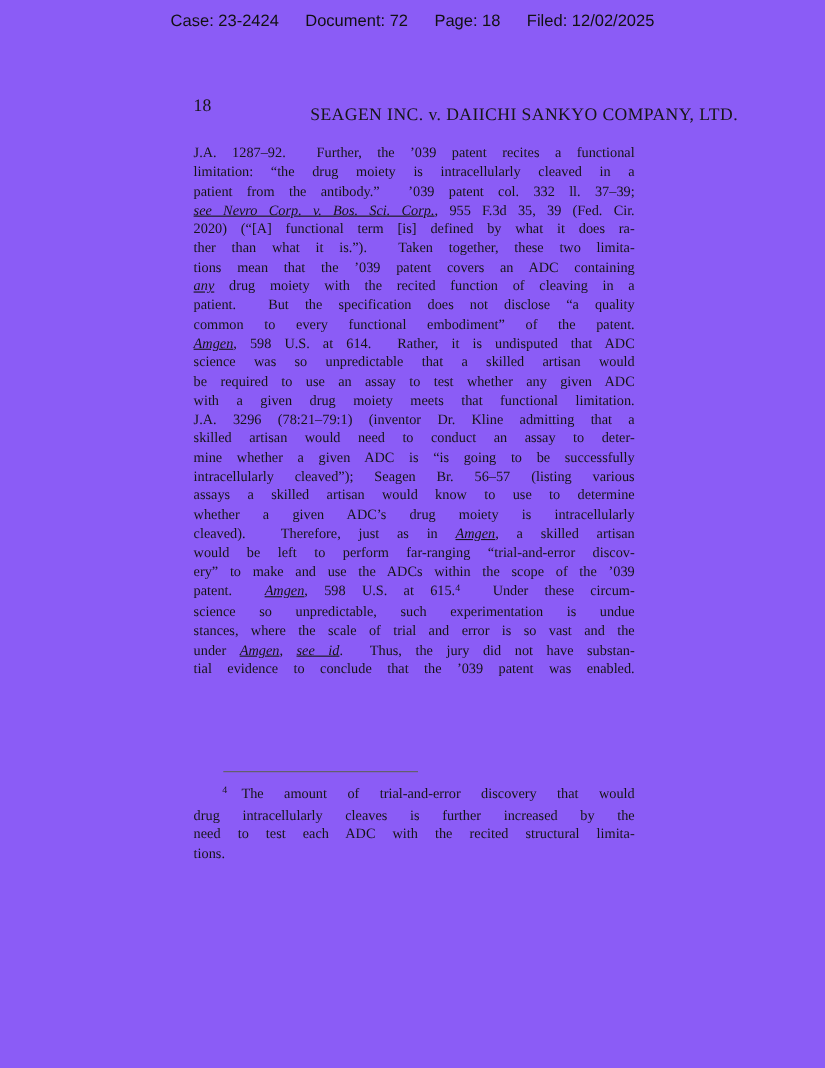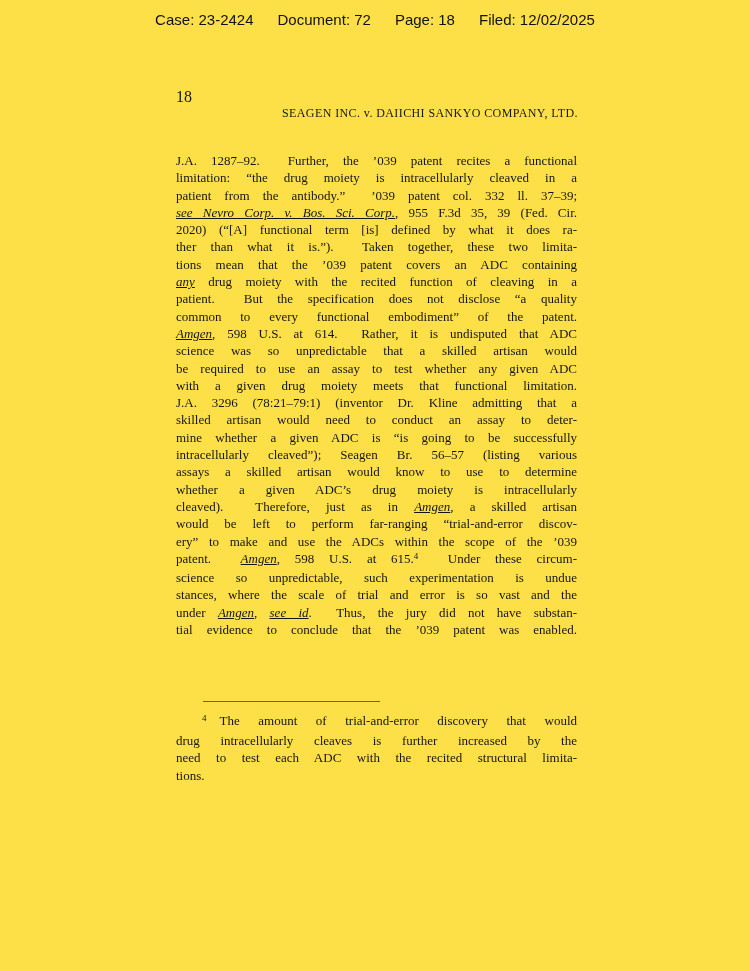--- a/index.html
+++ b/index.html
@@ -1,20 +1,20 @@
 <!DOCTYPE html>
 <html><head>
 <meta charset="utf-8">
 <style>
   html,body{margin:0;padding:0;background:#ffffff;}
   .page{
     position:relative;
     width:750px;
     height:971px;
-    background:#fde047;
+    background:#8b5cf6;
     color:#161616;
     overflow:hidden;
   }
   
   .stamp{
     position:absolute;
     left:0; right:0; top:11px;
     display:flex;
     justify-content:center;
     gap:24px;
@@ -28,34 +28,34 @@
     height:18px;
     font-family:"Liberation Serif","DejaVu Serif",serif;
   }
   .pnum{
     position:absolute;
     left:176px; top:0;
     font-size:16px;
   }
   .caption{
     position:absolute;
-    left:282px; top:18px;
-    font-size:12px;
+    left:282px; top:8px;
+    font-size:16px;
     letter-spacing:0.4px;
     white-space:nowrap;
   }
   
   .textcol{
     position:absolute;
     left:176px;
     width:401px;
     font:13px/17.3px "Liberation Serif","DejaVu Serif",serif;
     color:#151515;
   }
-  .bodytext{ top:152px; }
+  .bodytext{ top:130px; }
   .fntext{ top:712px; line-height:17.6px; }
   .tline{
     text-align:justify;
     text-align-last:justify;
     white-space:pre-wrap;
   }
   .tlast{ text-align-last:left; }
   .it{ font-style:italic;text-decoration:underline; }
   .sup{
     font-size:9px;

